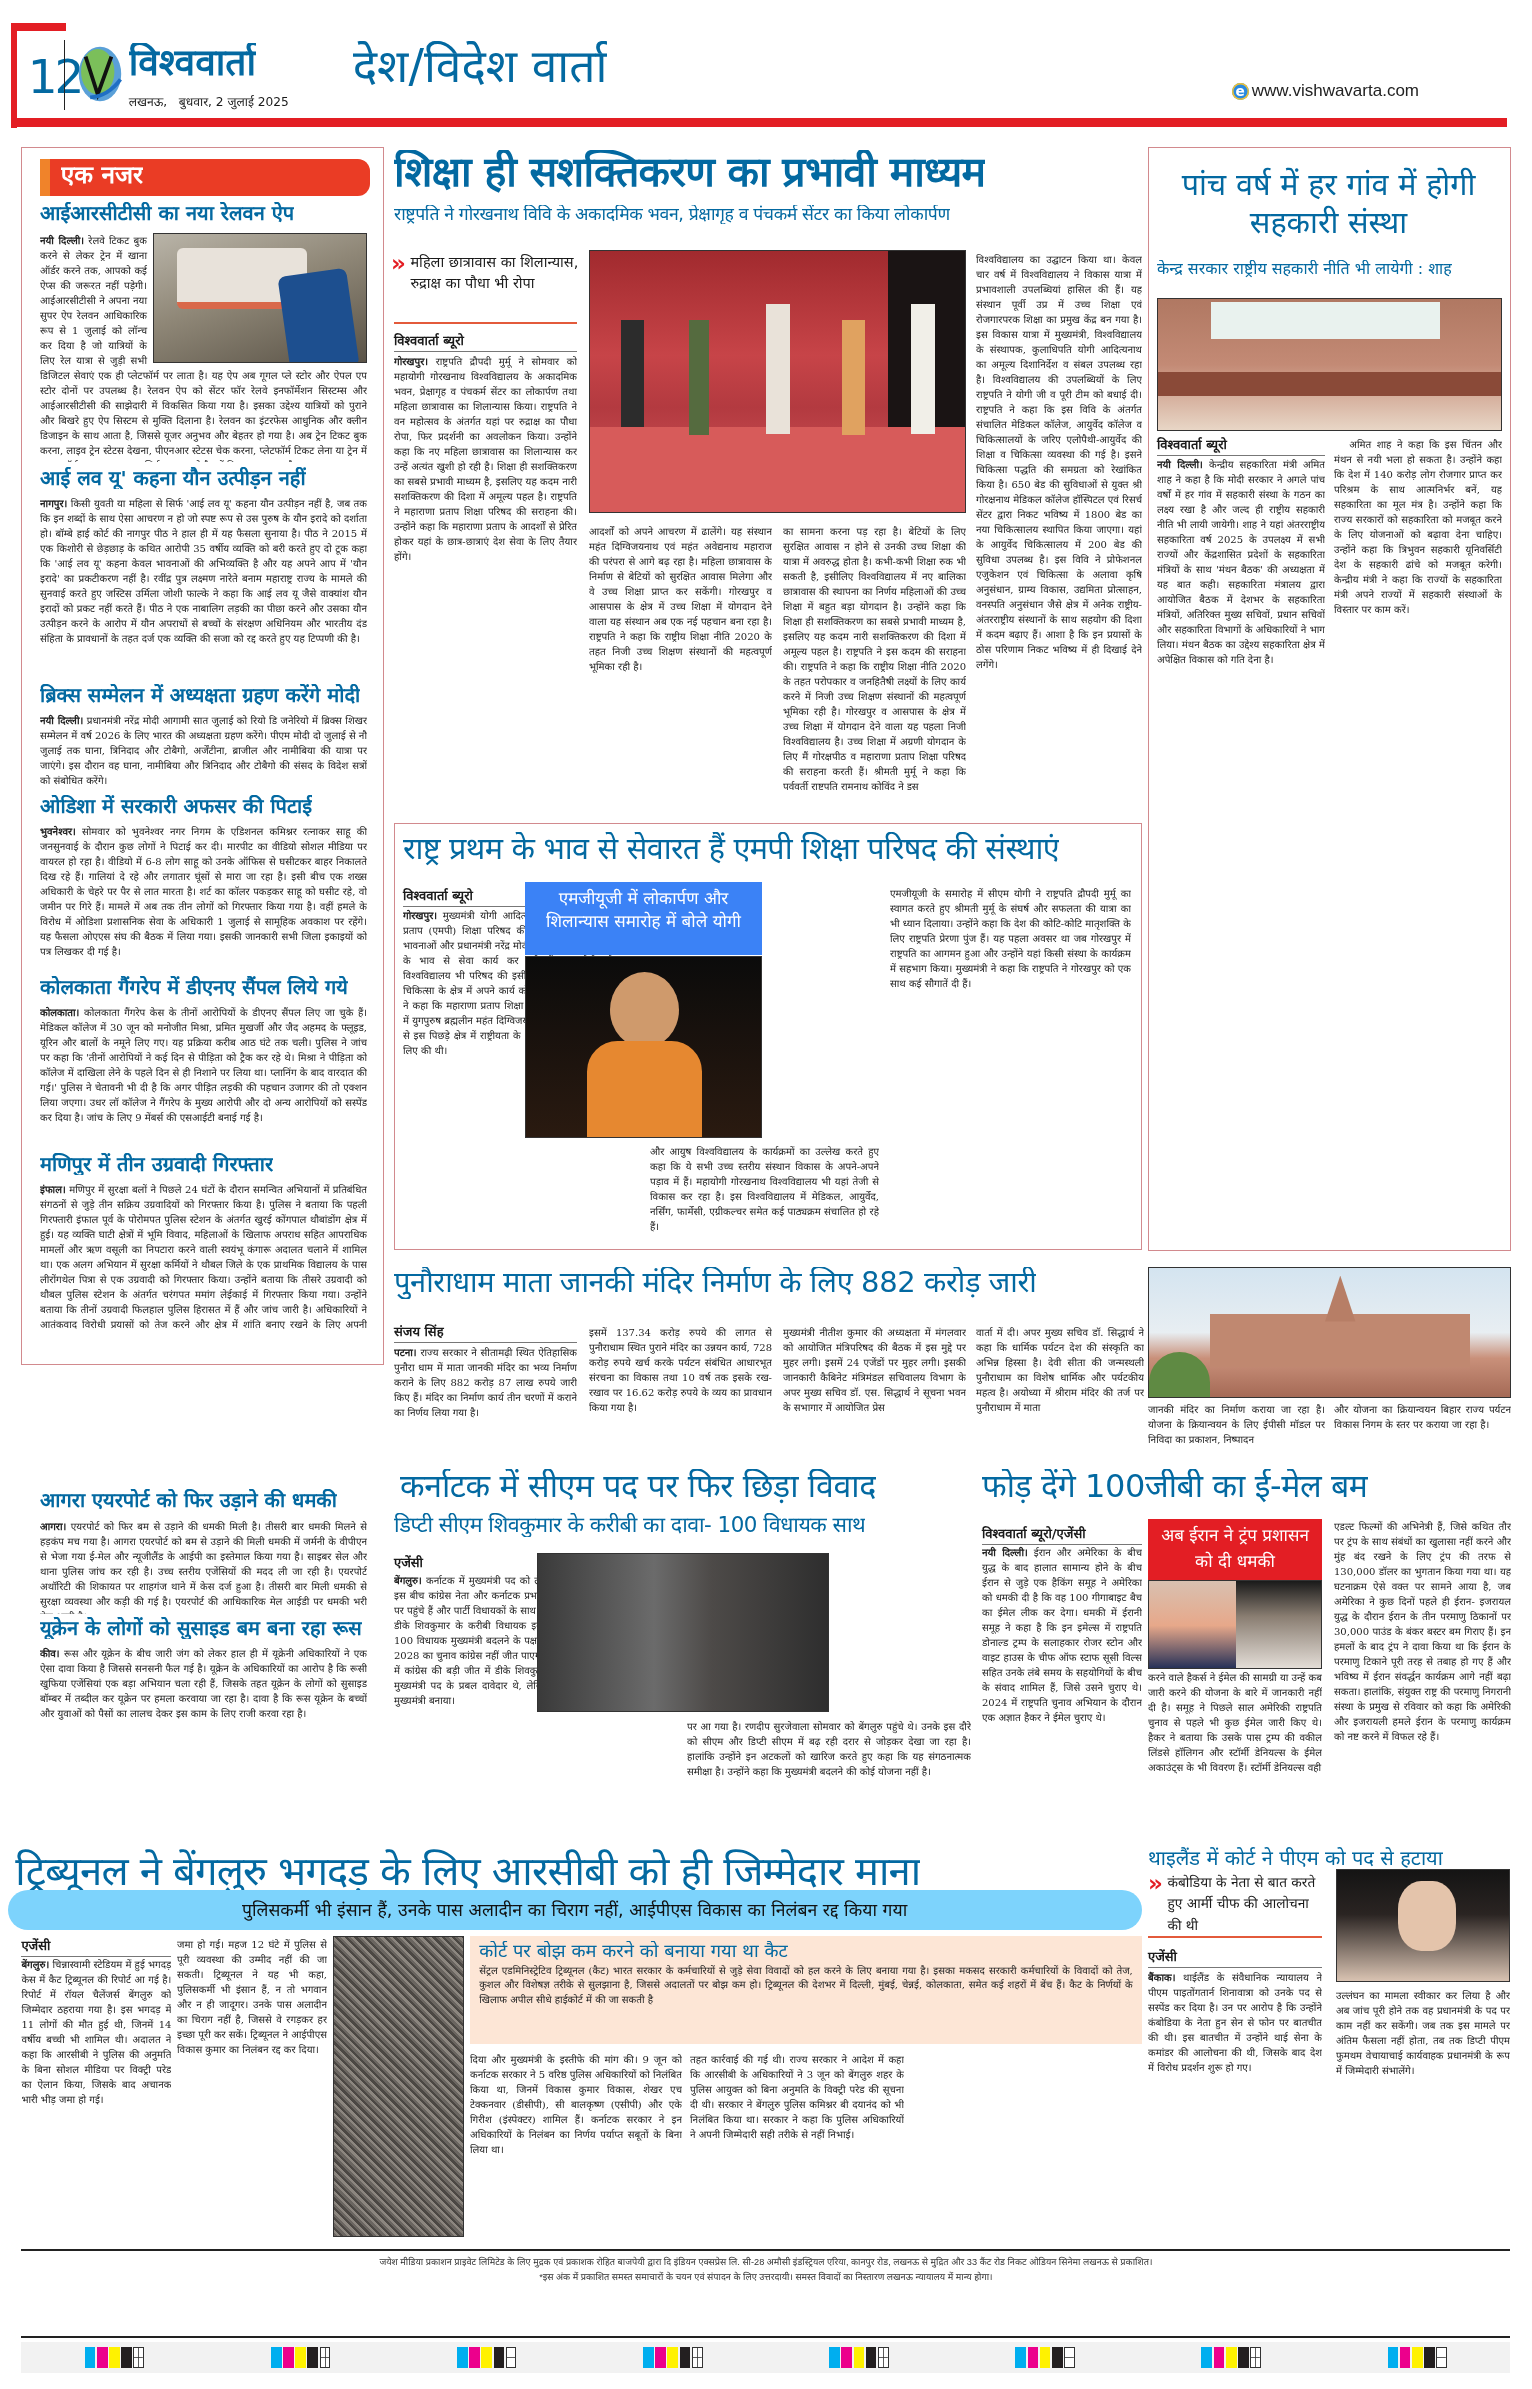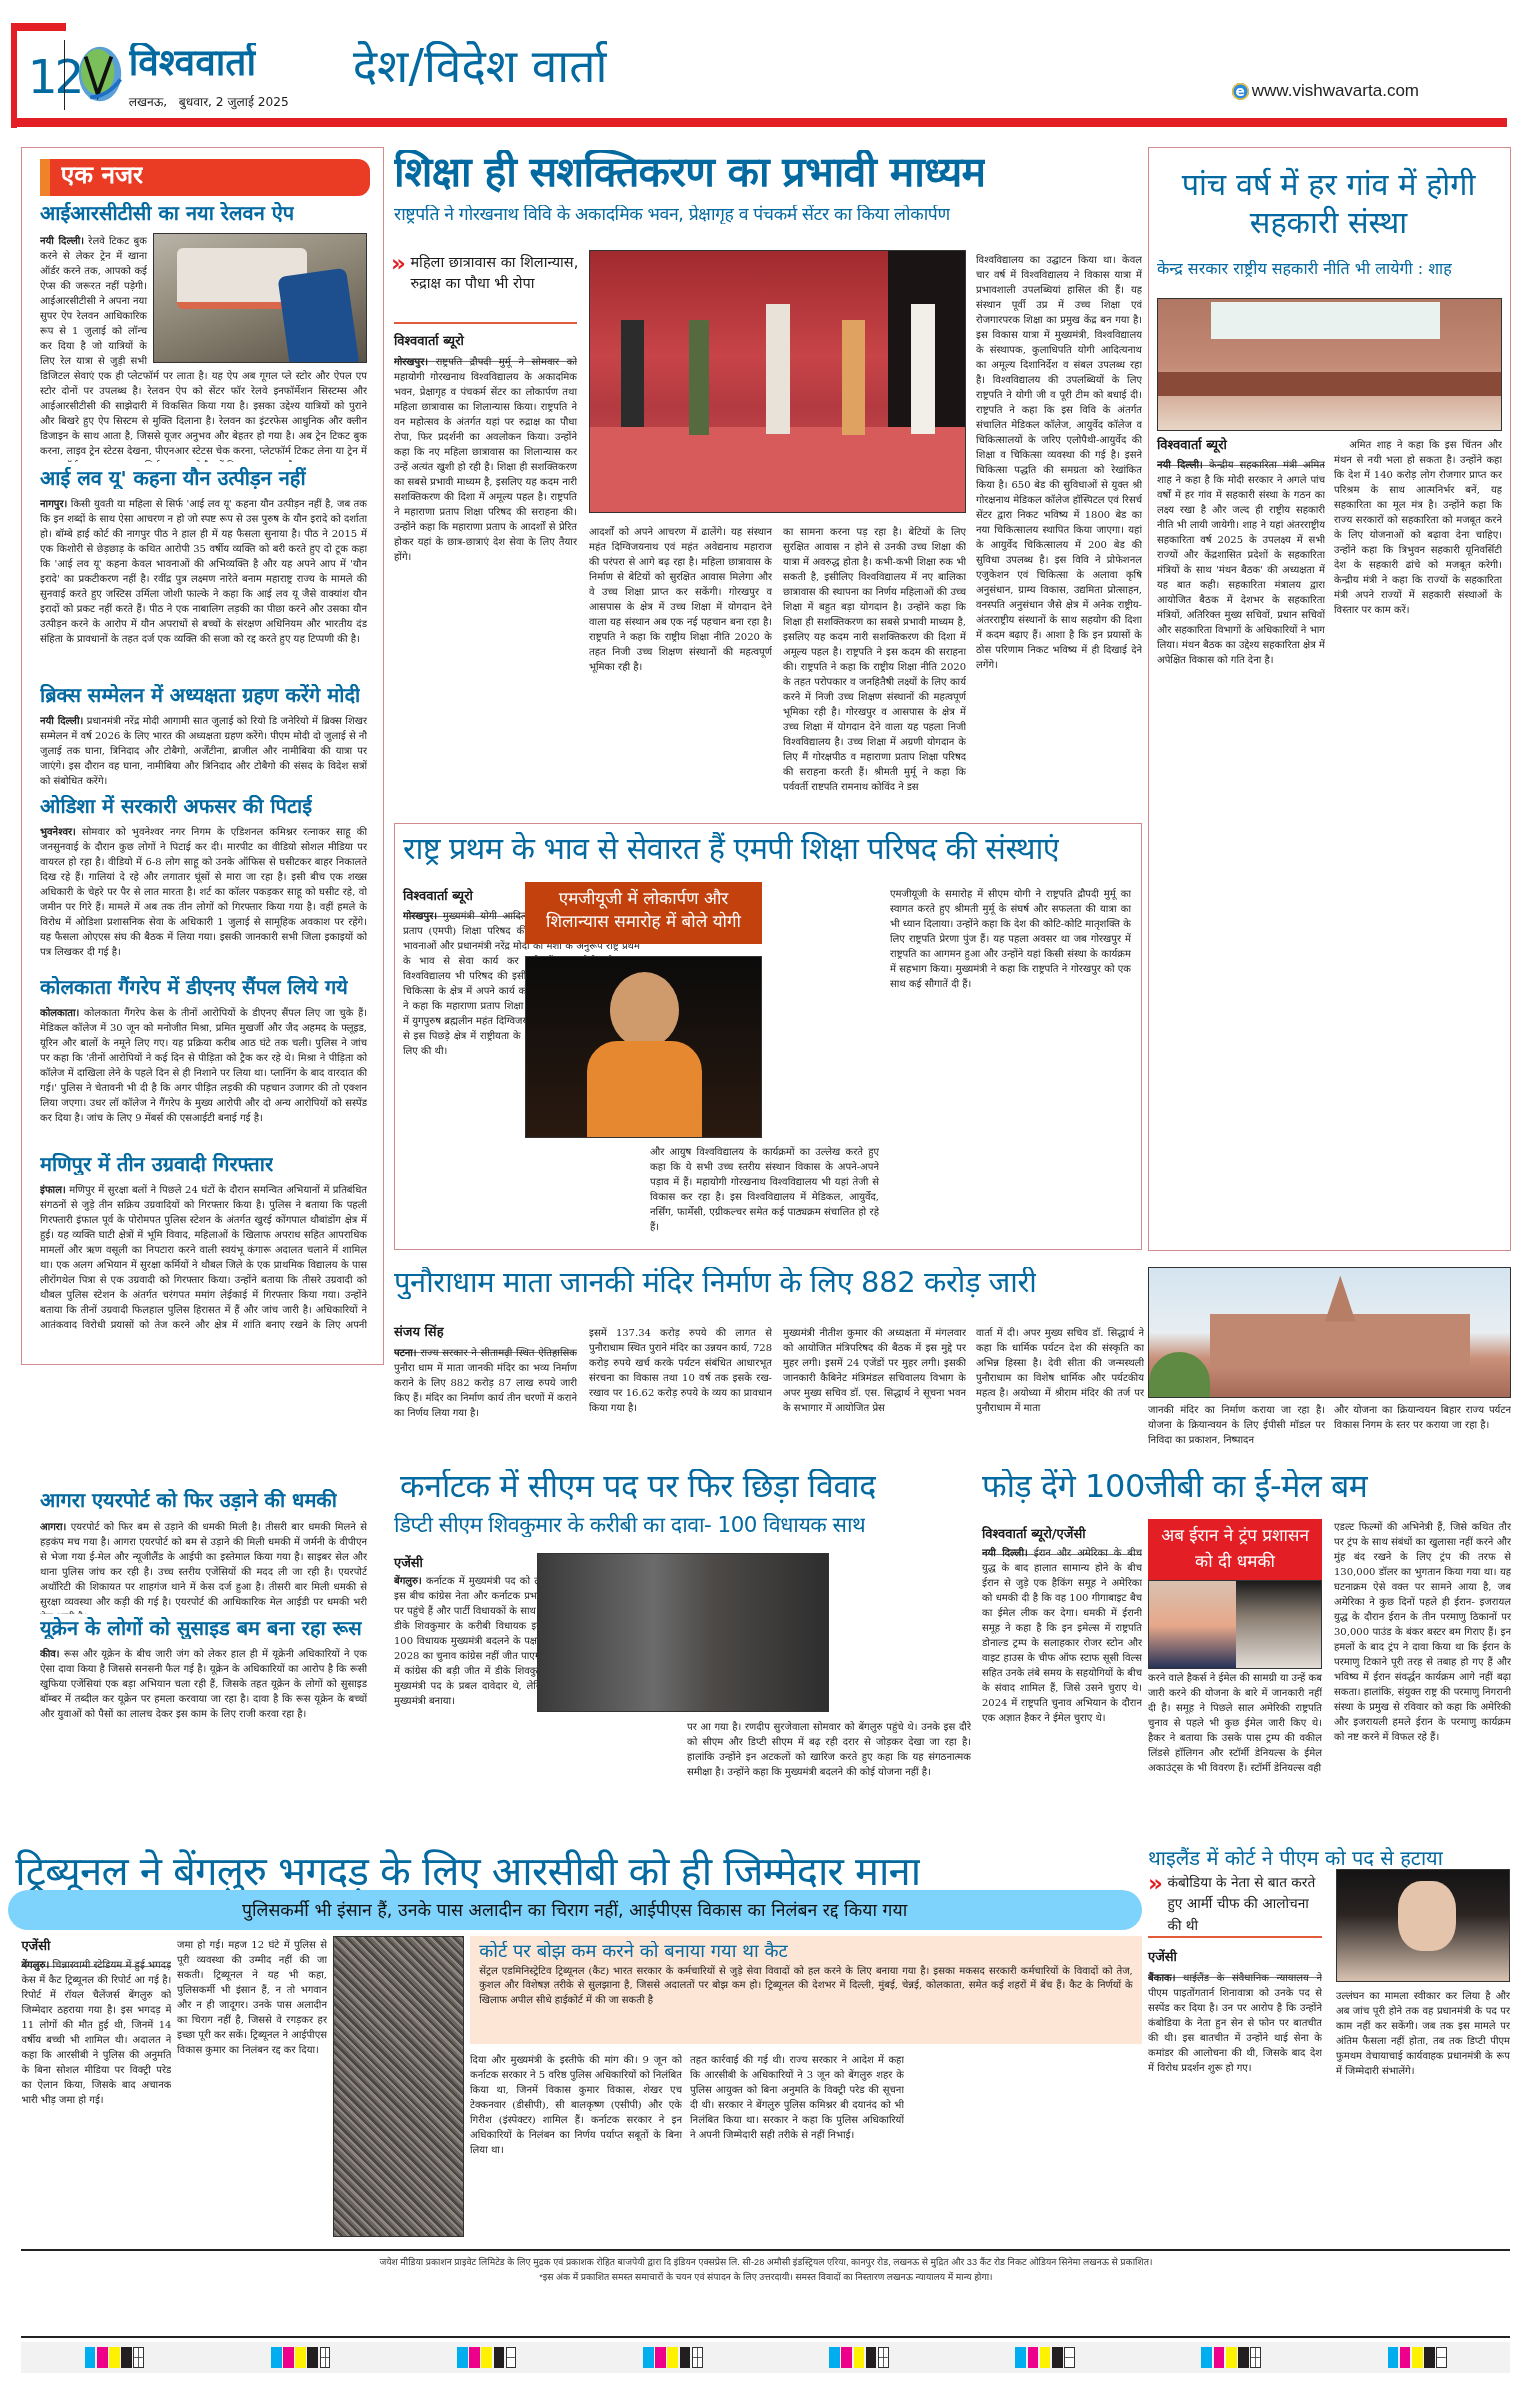--- a/index.html
+++ b/index.html
@@ -3,21 +3,21 @@
 <meta charset="utf-8">
 <style>
 *{box-sizing:border-box;margin:0;padding:0}
 html,body{width:1533px;height:2389px;background:#fff;overflow:hidden}
 body{position:relative;font-family:"DejaVu Sans","Liberation Sans",sans-serif;color:#1a1a1a}
 .abs{position:absolute}
 .txt{font-family:"DejaVu Serif","Liberation Serif",serif;font-size:10px;line-height:15px;text-align:justify;color:#222;overflow:hidden}
 .txt b{font-weight:bold}
 .hd{font-family:"DejaVu Sans","Liberation Sans",sans-serif;font-weight:bold;color:#0369a1;line-height:1.1;white-space:nowrap;overflow:hidden}
 .photo{overflow:hidden;border:0.8px solid #333}
-.byline{font-family:"DejaVu Sans","Liberation Sans",sans-serif;font-weight:bold;font-size:13px;border-bottom:0.8px solid #777;padding-bottom:12px;margin-bottom:3.1px}
+.byline{font-family:"DejaVu Sans","Liberation Sans",sans-serif;font-weight:bold;font-size:13px;border-bottom:0.8px solid #777;padding-bottom:2px;margin-bottom:3.1px}
 .box{position:absolute;border:1.5px solid #e31e24}
 .bullet{color:#e31e24;font-weight:bold;font-size:23px;line-height:23px}
 </style>
 </head>
 <body>
 
 <div class="abs" style="left:10.7px;top:23px;width:1496px;height:105px;">
   <div class="abs" style="left:0;top:0;width:55px;height:7.6px;background:#e31e24"></div>
   <div class="abs" style="left:0;top:0;width:6.1px;height:105px;background:#e31e24"></div>
   <div class="abs" style="left:0;top:95px;width:1496px;height:9.2px;background:#e31e24"></div>
@@ -94,21 +94,21 @@
 </div>
 <div class="abs txt" style="left:394px;top:354px;width:183px;height:435px"><b>गोरखपुर।</b> <span>राष्ट्रपति द्रौपदी मुर्मू ने सोमवार को महायोगी गोरखनाथ विश्वविद्यालय के अकादमिक भवन, प्रेक्षागृह व पंचकर्म सेंटर का लोकार्पण तथा महिला छात्रावास का शिलान्यास किया। राष्ट्रपति ने वन महोत्सव के अंतर्गत यहां पर रुद्राक्ष का पौधा रोपा, फिर प्रदर्शनी का अवलोकन किया। उन्होंने कहा कि नए महिला छात्रावास का शिलान्यास कर उन्हें अत्यंत खुशी हो रही है। शिक्षा ही सशक्तिकरण का सबसे प्रभावी माध्यम है, इसलिए यह कदम नारी सशक्तिकरण की दिशा में अमूल्य पहल है। राष्ट्रपति ने महाराणा प्रताप शिक्षा परिषद की सराहना की। उन्होंने कहा कि महाराणा प्रताप के आदर्शों से प्रेरित होकर यहां के छात्र-छात्राएं देश सेवा के लिए तैयार होंगे।</span></div>
 <div class="abs txt" style="left:589px;top:524px;width:183px;height:266px">आदर्शों को अपने आचरण में ढालेंगे। यह संस्थान महंत दिग्विजयनाथ एवं महंत अवेद्यनाथ महाराज की परंपरा से आगे बढ़ रहा है। महिला छात्रावास के निर्माण से बेटियों को सुरक्षित आवास मिलेगा और वे उच्च शिक्षा प्राप्त कर सकेंगी। गोरखपुर व आसपास के क्षेत्र में उच्च शिक्षा में योगदान देने वाला यह संस्थान अब एक नई पहचान बना रहा है। राष्ट्रपति ने कहा कि राष्ट्रीय शिक्षा नीति 2020 के तहत निजी उच्च शिक्षण संस्थानों की महत्वपूर्ण भूमिका रही है।</div>
 <div class="abs txt" style="left:783px;top:524px;width:183px;height:266px">का सामना करना पड़ रहा है। बेटियों के लिए सुरक्षित आवास न होने से उनकी उच्च शिक्षा की यात्रा में अवरुद्ध होता है। कभी-कभी शिक्षा रुक भी सकती है, इसीलिए विश्वविद्यालय में नए बालिका छात्रावास की स्थापना का निर्णय महिलाओं की उच्च शिक्षा में बहुत बड़ा योगदान है। उन्होंने कहा कि शिक्षा ही सशक्तिकरण का सबसे प्रभावी माध्यम है, इसलिए यह कदम नारी सशक्तिकरण की दिशा में अमूल्य पहल है। राष्ट्रपति ने इस कदम की सराहना की। राष्ट्रपति ने कहा कि राष्ट्रीय शिक्षा नीति 2020 के तहत परोपकार व जनहितैषी लक्ष्यों के लिए कार्य करने में निजी उच्च शिक्षण संस्थानों की महत्वपूर्ण भूमिका रही है। गोरखपुर व आसपास के क्षेत्र में उच्च शिक्षा में योगदान देने वाला यह पहला निजी विश्वविद्यालय है। उच्च शिक्षा में अग्रणी योगदान के लिए मैं गोरक्षपीठ व महाराणा प्रताप शिक्षा परिषद की सराहना करती हैं। श्रीमती मुर्मू ने कहा कि पूर्ववर्ती राष्ट्रपति रामनाथ कोविंद ने इस</div>
 <div class="abs txt" style="left:976px;top:252px;width:166px;height:537px">विश्वविद्यालय का उद्घाटन किया था। केवल चार वर्ष में विश्वविद्यालय ने विकास यात्रा में प्रभावशाली उपलब्धियां हासिल की हैं। यह संस्थान पूर्वी उप्र में उच्च शिक्षा एवं रोजगारपरक शिक्षा का प्रमुख केंद्र बन गया है। इस विकास यात्रा में मुख्यमंत्री, विश्वविद्यालय के संस्थापक, कुलाधिपति योगी आदित्यनाथ का अमूल्य दिशानिर्देश व संबल उपलब्ध रहा है। विश्वविद्यालय की उपलब्धियों के लिए राष्ट्रपति ने योगी जी व पूरी टीम को बधाई दी। राष्ट्रपति ने कहा कि इस विवि के अंतर्गत संचालित मेडिकल कॉलेज, आयुर्वेद कॉलेज व चिकित्सालयों के जरिए एलोपैथी-आयुर्वेद की शिक्षा व चिकित्सा व्यवस्था की गई है। इसने चिकित्सा पद्धति की समग्रता को रेखांकित किया है। 650 बेड की सुविधाओं से युक्त श्री गोरक्षनाथ मेडिकल कॉलेज हॉस्पिटल एवं रिसर्च सेंटर द्वारा निकट भविष्य में 1800 बेड का नया चिकित्सालय स्थापित किया जाएगा। यहां के आयुर्वेद चिकित्सालय में 200 बेड की सुविधा उपलब्ध है। इस विवि ने प्रोफेशनल एजुकेशन एवं चिकित्सा के अलावा कृषि अनुसंधान, ग्राम्य विकास, उद्यमिता प्रोत्साहन, वनस्पति अनुसंधान जैसे क्षेत्र में अनेक राष्ट्रीय-अंतरराष्ट्रीय संस्थानों के साथ सहयोग की दिशा में कदम बढ़ाए हैं। आशा है कि इन प्रयासों के ठोस परिणाम निकट भविष्य में ही दिखाई देने लगेंगे।</div>
 
 <div class="box" style="left:394px;top:823px;width:748px;height:427px;border-color:#d28a8e"></div>
 <div class="abs hd" style="left:403px;top:832px;font-size:30.5px;font-weight:normal;letter-spacing:-0.6px">राष्ट्र प्रथम के भाव से सेवारत हैं एमपी शिक्षा परिषद की संस्थाएं</div>
 <div class="abs byline" style="left:403px;top:886px;width:237px">विश्ववार्ता ब्यूरो</div>
 <div class="abs txt" style="left:403px;top:908px;width:237px;height:331px"><b>गोरखपुर।</b> <span>मुख्यमंत्री योगी आदित्यनाथ ने कहा है कि महाराणा प्रताप (एमपी) शिक्षा परिषद की संस्थाएं अपने संस्थापकों की भावनाओं और प्रधानमंत्री नरेंद्र मोदी की मंशा के अनुरूप राष्ट्र प्रथम के भाव से सेवा कार्य कर रही हैं। महायोगी गोरखनाथ विश्वविद्यालय भी परिषद की इसी भावना के अनुरूप शिक्षा और चिकित्सा के क्षेत्र में अपने कार्य को आगे बढ़ा रहा है। सीएम योगी ने कहा कि महाराणा प्रताप शिक्षा परिषद की स्थापना वर्ष 1932 में युगपुरुष ब्रह्मलीन महंत दिग्विजयनाथ जी महाराज ने शैक्षिक रूप से इस पिछड़े क्षेत्र में राष्ट्रीयता के भाव के साथ शिक्षा के प्रसार के लिए की थी।</span></div>
-<div class="abs" style="left:525px;top:882px;width:237px;height:62px;background:#c2410c;padding:4.6px 10.7px;text-align:center">
+<div class="abs" style="left:525px;top:882px;width:237px;height:73px;background:#3b82f6;padding:4.6px 10.7px;text-align:center">
   <span style="color:#fff;font-size:17px;line-height:23px">एमजीयूजी में लोकार्पण और शिलान्यास समारोह में बोले योगी</span>
 </div>
 <div class="abs photo" style="left:525px;top:956px;width:237px;height:182px;background:linear-gradient(180deg,#0b0b0b 0%,#2a1a10 100%)">
   <div style="position:absolute;left:84px;top:15.3px;width:69px;height:76px;background:#cf9a6c;border-radius:50%"></div>
   <div style="position:absolute;left:61px;top:84px;width:115px;height:99px;background:#e68830;border-radius:30.5px 30.5px 0 0"></div>
 </div>
 <div class="abs txt" style="left:650px;top:1144px;width:229px;height:99px">और आयुष विश्वविद्यालय के कार्यक्रमों का उल्लेख करते हुए कहा कि ये सभी उच्च स्तरीय संस्थान विकास के अपने-अपने पड़ाव में हैं। महायोगी गोरखनाथ विश्वविद्यालय भी यहां तेजी से विकास कर रहा है। इस विश्वविद्यालय में मेडिकल, आयुर्वेद, नर्सिंग, फार्मेसी, एग्रीकल्चर समेत कई पाठ्यक्रम संचालित हो रहे हैं।</div>
 <div class="abs txt" style="left:890px;top:886px;width:241px;height:356px">एमजीयूजी के समारोह में सीएम योगी ने राष्ट्रपति द्रौपदी मुर्मू का स्वागत करते हुए श्रीमती मुर्मू के संघर्ष और सफलता की यात्रा का भी ध्यान दिलाया। उन्होंने कहा कि देश की कोटि-कोटि मातृशक्ति के लिए राष्ट्रपति प्रेरणा पुंज हैं। यह पहला अवसर था जब गोरखपुर में राष्ट्रपति का आगमन हुआ और उन्होंने यहां किसी संस्था के कार्यक्रम में सहभाग किया। मुख्यमंत्री ने कहा कि राष्ट्रपति ने गोरखपुर को एक साथ कई सौगातें दी हैं।</div>
 
 <div class="box" style="left:1148px;top:147px;width:363px;height:1104px;border-color:#d28a8e"></div>

